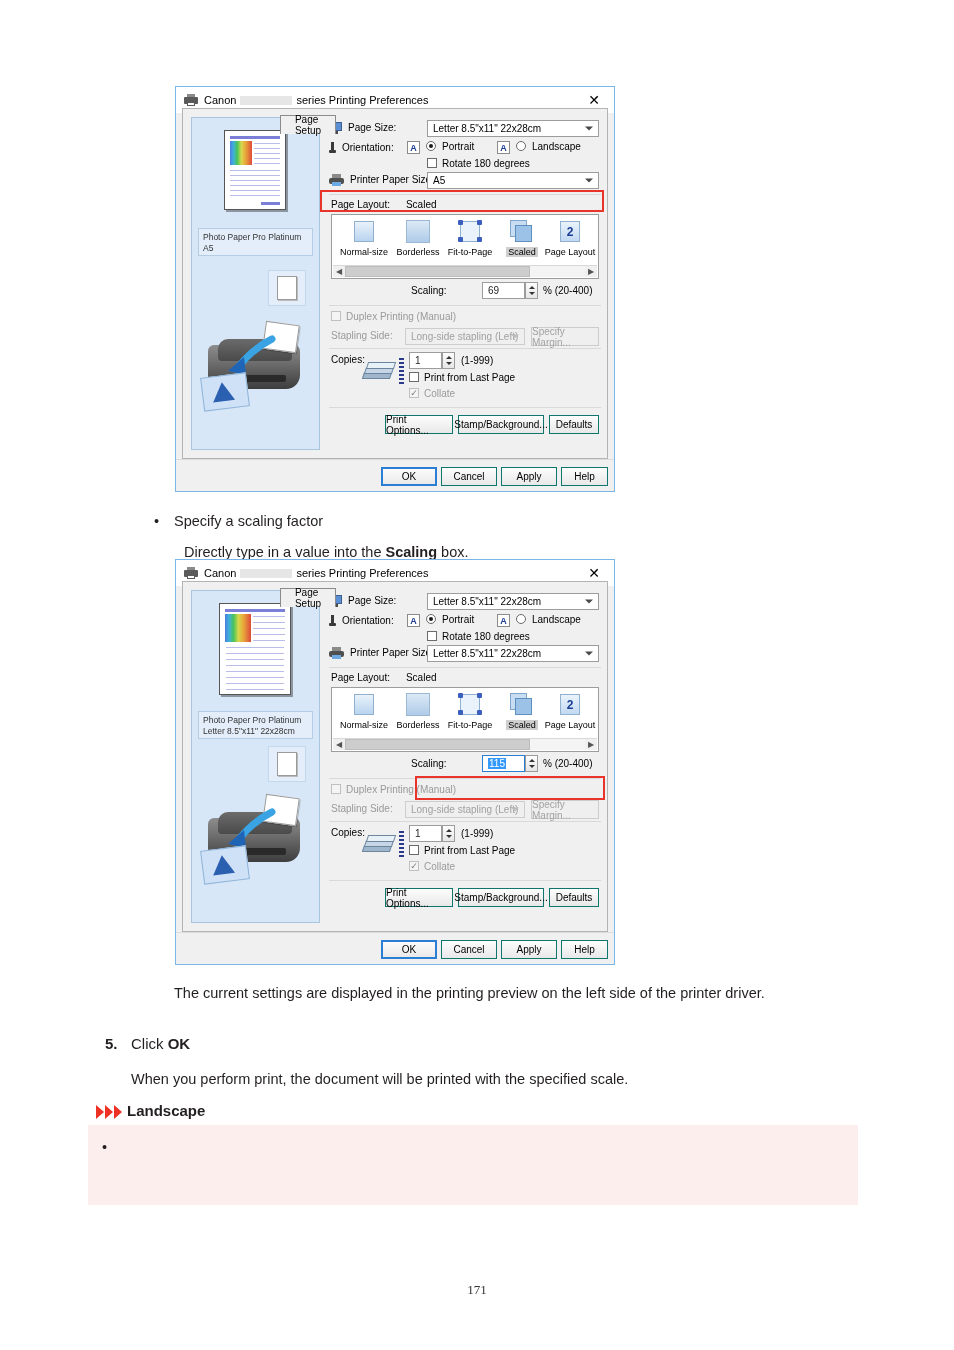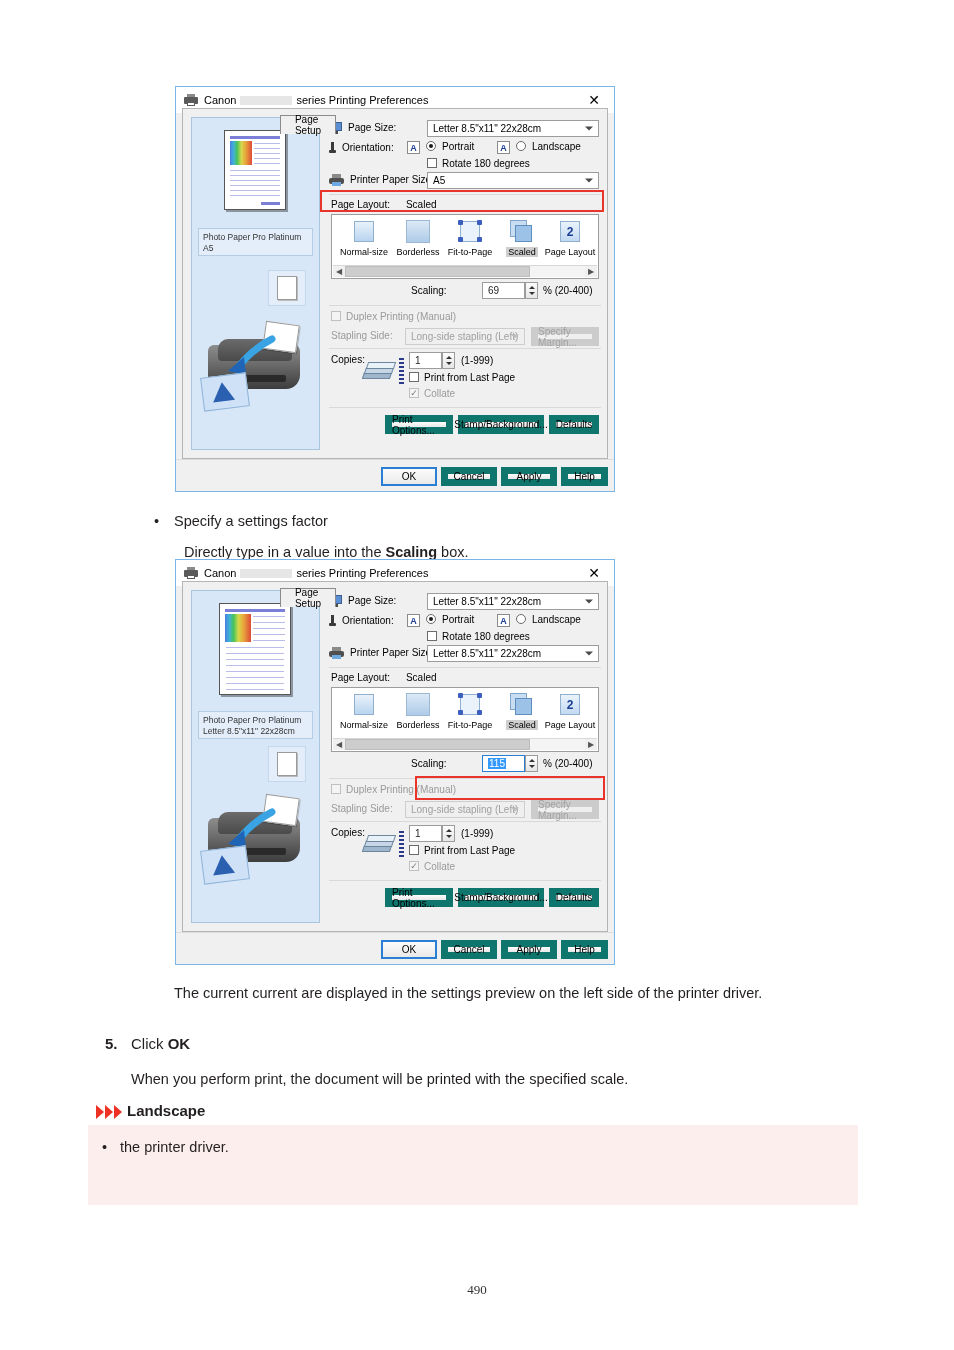--- a/index.html
+++ b/index.html
@@ -212,21 +212,21 @@
     display:flex; align-items:center;
   }
   .sb-arrow{ width:12px;height:12px;display:flex;align-items:center;justify-content:center;font-size:8px;color:#555;}
   .sb-track{ flex:1; height:11px; background:#f4f4f4; position:relative;}
   .sb-thumb{ position:absolute; left:0; top:0; height:11px; background:#cdcdcd; border:1px solid #bdbdbd;}
 
   .sep { position:absolute; height:1px; background:#d9d9d9; }
 
   .btn {
     position:absolute; height:19px; background:linear-gradient(180deg,#fdfdfd,#e8e8e8);
-    border:7px solid #0f766e; font-size:10px; color:#000;
+    border:1px solid #0f766e; font-size:10px; color:#000;
     display:flex; align-items:center; justify-content:center;
   }
   .btn.dim { color:#a2a2a2; border-color:#cccccc; background:#efefef;}
   .btn.primary { border:1px solid #2a7fd4; box-shadow:0 0 0 1px #2a7fd4 inset; }
 
   .footer {
     position:absolute; left:0; right:0; bottom:0; height:32px;
     background:#f0f0f0; border-top:1px solid #dcdcdc;
   }
 
@@ -515,21 +515,21 @@
       <div class="btn" style="left:265px; top:7px; width:56px;">Cancel</div>
       <div class="btn" style="left:325px; top:7px; width:56px;">Apply</div>
       <div class="btn" style="left:385px; top:7px; width:47px;">Help</div>
     </div>
   </div>
 </div>
 <div class="redbox" style="left:320px; top:190px; width:284px; height:22px;"></div>
 
 <div class="doc-bullet" style="left:154px; top:510px; width:500px;">
   <span class="dot">•</span>
-  <span style="margin-left:20px;">Specify a settings factor</span>
+  <span style="margin-left:20px;">Specify a scaling factor</span>
 </div>
 <div class="doc-text" style="left:184px; top:541px; width:520px;">
   <span>Directly type in a value into the </span><span class="b">Scaling</span><span> box.</span>
 </div>
 
 <div class="dlg" style="left:175px; top:559px; width:440px; height:406px;">
   <div class="dlg-inner">
 
     <div class="titlebar">
       <span class="title-ico">
@@ -782,38 +782,37 @@
     <div class="footer">
       <div class="btn primary" style="left:205px; top:7px; width:56px;">OK</div>
       <div class="btn" style="left:265px; top:7px; width:56px;">Cancel</div>
       <div class="btn" style="left:325px; top:7px; width:56px;">Apply</div>
       <div class="btn" style="left:385px; top:7px; width:47px;">Help</div>
     </div>
   </div>
 </div>
 <div class="redbox" style="left:415px; top:776px; width:190px; height:24px;"></div>
 
-<div class="doc-text" style="left:174px; top:982px; width:700px;">The current current are displayed in the settings preview on the left side of the printer driver.</div>
+<div class="doc-text" style="left:174px; top:982px; width:700px;">The current settings are displayed in the printing preview on the left side of the printer driver.</div>
 
 <div class="doc-text" style="left:105px; top:1032px; font-weight:bold; font-size:15px;">5.</div>
 <div class="doc-text" style="left:131px; top:1032px; font-size:15px;">
   <span>Click </span><span class="b">OK</span>
 </div>
 <div class="doc-text" style="left:131px; top:1068px; width:700px;">When you perform print, the document will be printed with the specified scale.</div>
 
 <div class="doc-text" style="left:96px; top:1099px; font-size:15px;">
   <span class="imp-arrows">
       <i></i>
       <i></i>
       <i></i>
     </span><span class="b">Landscape</span>
 </div>
 
 <div class="imp-box" style="left:88px; top:1125px; width:770px; height:80px;">
   <div class="doc-bullet" style="left:14px; top:11px; width:740px;">
     <span class="dot">•</span>
     <div style="margin-left:18px;">
-      <div>the printer driver.</div>
     </div>
   </div>
 </div>
 
-<div class="pagenum" style="top:1282px;">490</div>
+<div class="pagenum" style="top:1282px;">171</div>
 
 </body></html>

